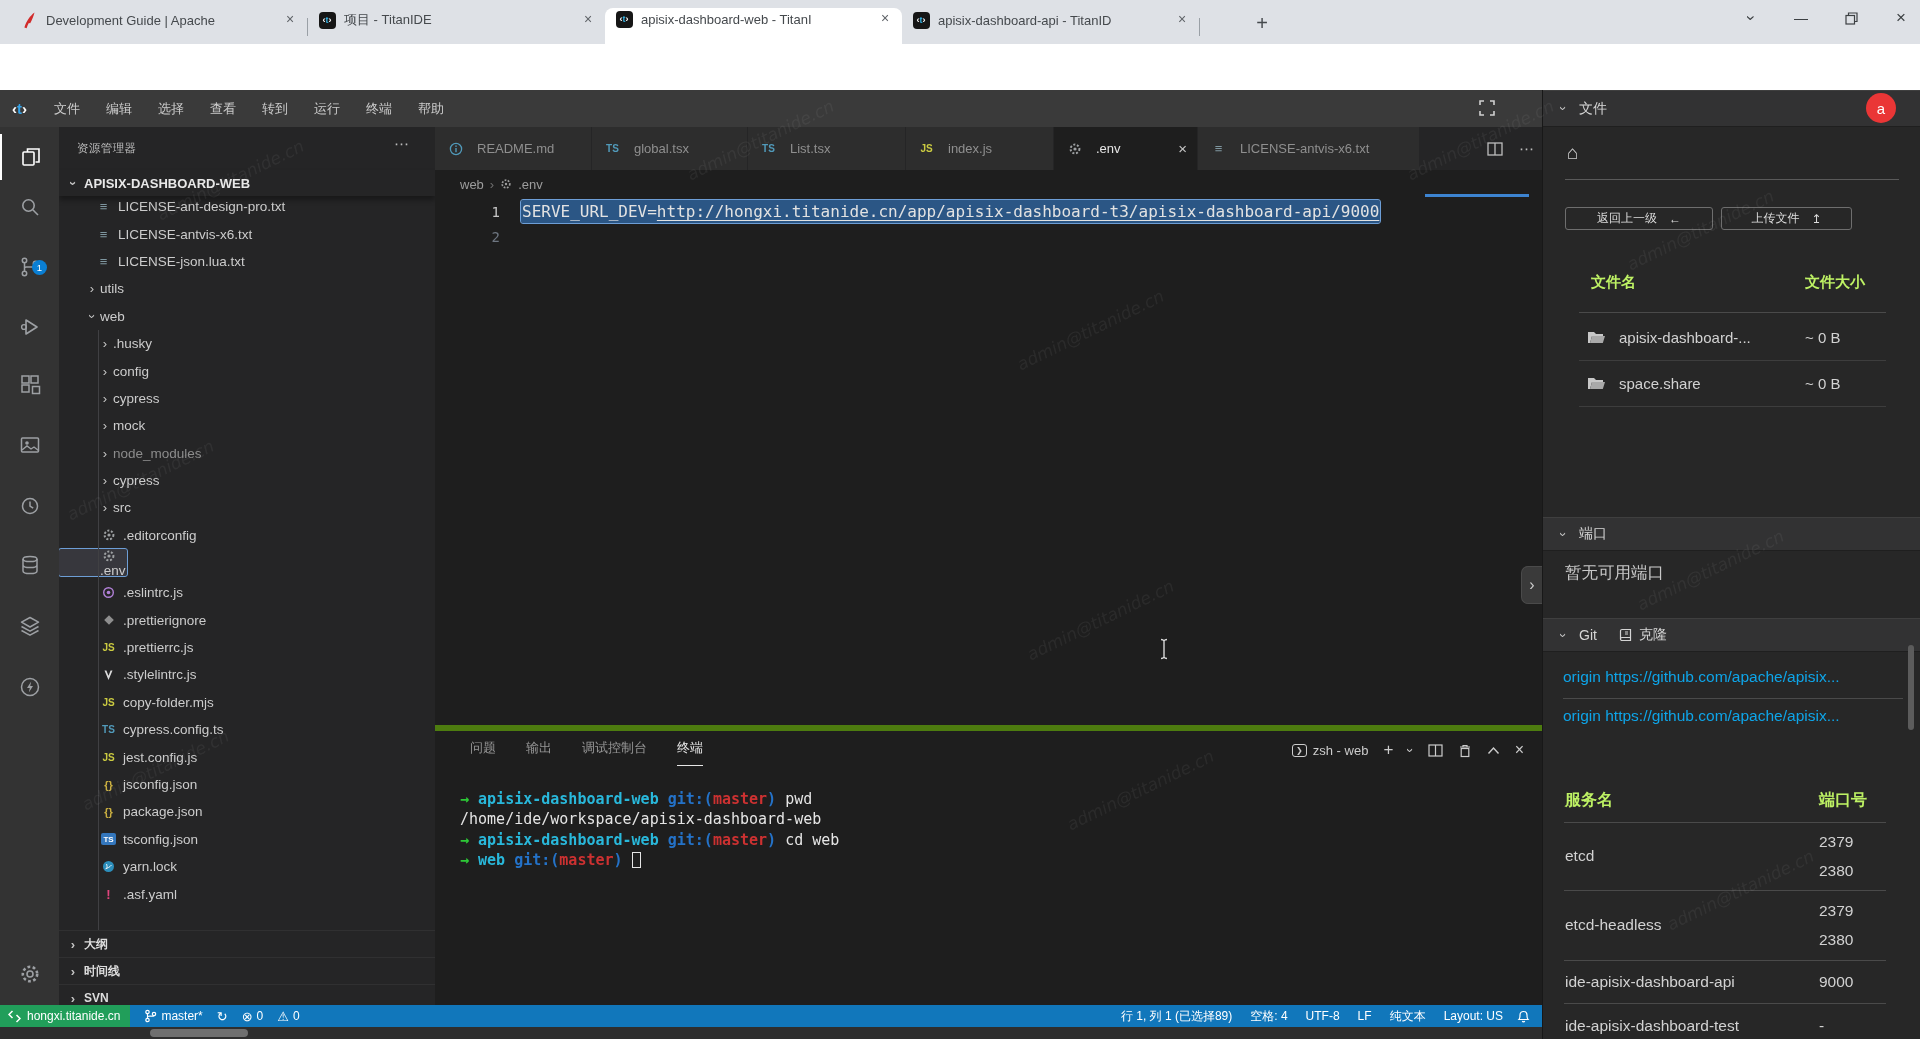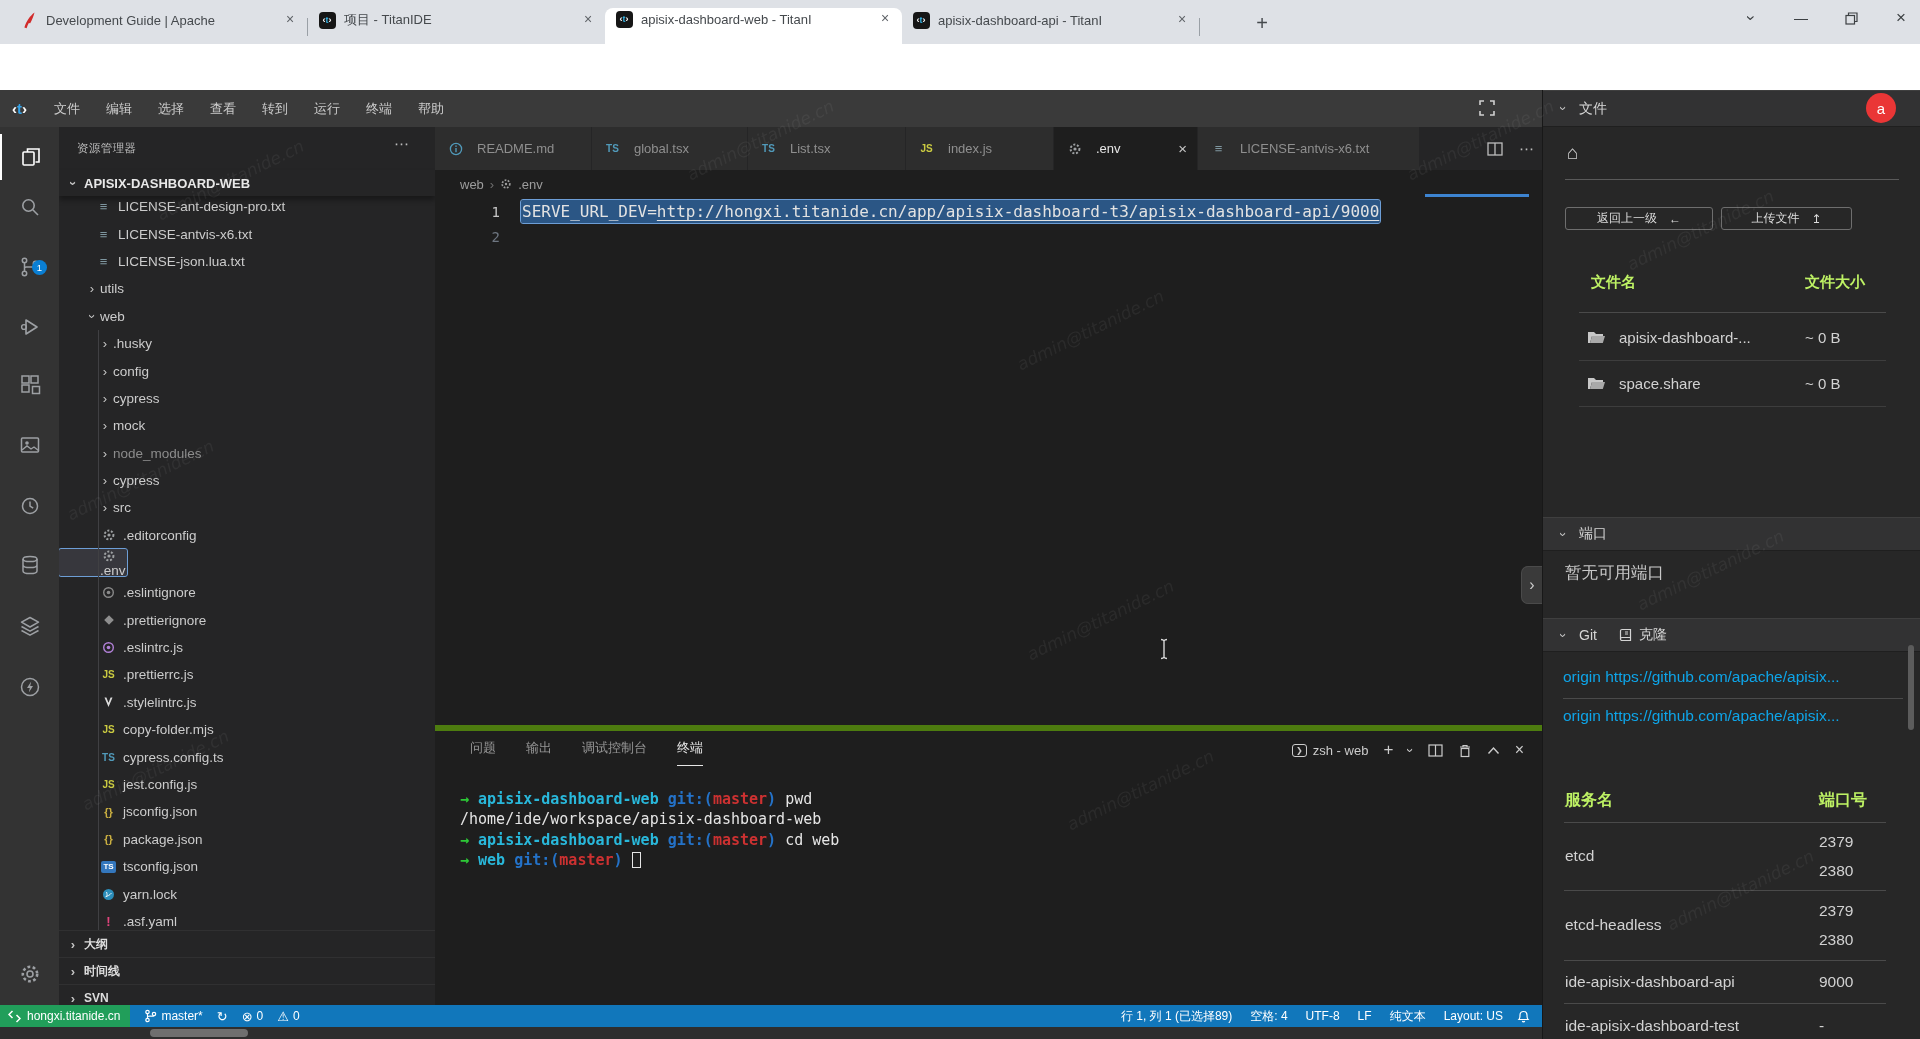--- a/index.html
+++ b/index.html
@@ -181,21 +181,21 @@
           <span class="fav">
             <span class="fav-titan">‹<i>t</i>›</span>
           </span>
           <span class="btitle">apisix-dashboard-web - TitanI</span>
           <span class="bclose">×</span>
         </div>
         <div class="btab">
           <span class="fav">
             <span class="fav-titan">‹<i>t</i>›</span>
           </span>
-          <span class="btitle">apisix-dashboard-api - TitanI</span>
+          <span class="btitle">apisix-dashboard-api - TitanID</span>
           <span class="bclose">×</span>
         </div>
         <div class="bsep"></div>
       </div>
     <div class="newtab">+</div>
     <div class="wincontrols">
       <span style="transform:rotate(90deg);font-size:16px;">›</span>
       <span>—</span>
       <span>
         <svg width="13" height="13" viewBox="0 0 13 13" style="margin:0 auto">
@@ -403,40 +403,32 @@
           </span>
           <span class="tlabel">.editorconfig</span>
         </div><div class="trow sel" style="padding-left: 41px;"><span class="ticon">
             <svg width="14" height="14" viewBox="0 0 14 14">
               <circle cx="7" cy="7" r="4.4" fill="none" stroke="#9da0a2" stroke-width="2" stroke-dasharray="2 1.7"></circle>
               <circle cx="7" cy="7" r="1.6" fill="#9da0a2"></circle>
             </svg>
           </span><span class="tlabel">.env</span></div><div class="trow" style="padding-left: 41px;">
           <span class="ticon">
             <svg width="13" height="13" viewBox="0 0 13 13">
-              <circle cx="6.5" cy="6.5" r="4.8" fill="none" stroke="#8a8a8a" stroke-width="1.4"></circle>
-              <circle cx="6.5" cy="6.5" r="1.8" fill="#8a8a8a"></circle>
-            </svg>
-          </span>
-          <span class="tlabel">.eslintignore</span>
+              <circle cx="6.5" cy="6.5" r="4.8" fill="none" stroke="#b180d7" stroke-width="1.4"></circle>
+              <circle cx="6.5" cy="6.5" r="1.8" fill="#b180d7"></circle>
+            </svg>
+          </span>
+          <span class="tlabel">.eslintrc.js</span>
         </div><div class="trow" style="padding-left: 41px;">
           <span class="ticon">
             <svg width="12" height="12" viewBox="0 0 12 12">
               <rect x="2.6" y="2.6" width="6.8" height="6.8" transform="rotate(45 6 6)" fill="#8e8e8e"></rect>
             </svg>
           </span>
           <span class="tlabel">.prettierignore</span>
-        </div><div class="trow" style="padding-left: 41px;">
-          <span class="ticon">
-            <svg width="13" height="13" viewBox="0 0 13 13">
-              <circle cx="6.5" cy="6.5" r="4.8" fill="none" stroke="#b180d7" stroke-width="1.4"></circle>
-              <circle cx="6.5" cy="6.5" r="1.8" fill="#b180d7"></circle>
-            </svg>
-          </span>
-          <span class="tlabel">.eslintrc.js</span>
         </div><div class="trow" style="padding-left: 41px;">
           <span class="ticon">
             <span class="badge-js">JS</span>
           </span>
           <span class="tlabel">.prettierrc.js</span>
         </div><div class="trow" style="padding-left: 41px;">
           <span class="ticon">
             <svg width="13" height="12" viewBox="0 0 13 12">
               <path d="M2.5 1.5 L6.5 11 L10.5 1.5 L8.6 1.5 L6.5 6.8 L4.4 1.5 Z" fill="#dcdcdc"></path>
             </svg>

